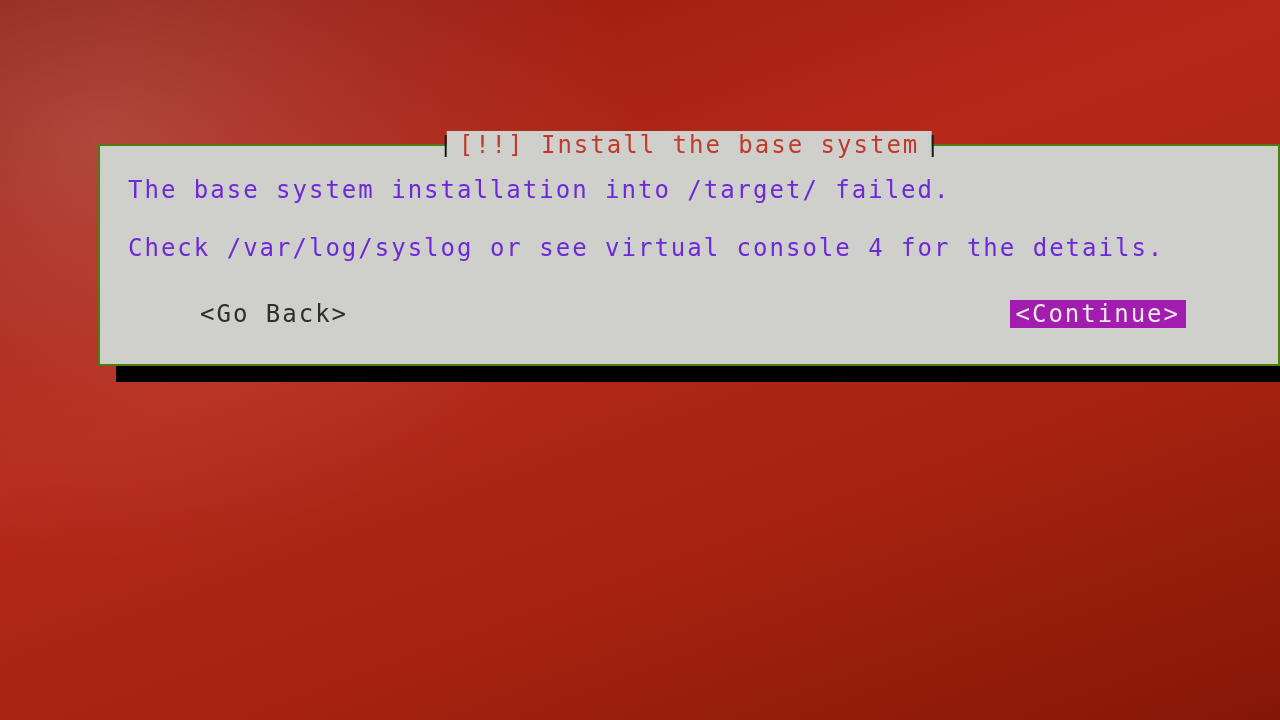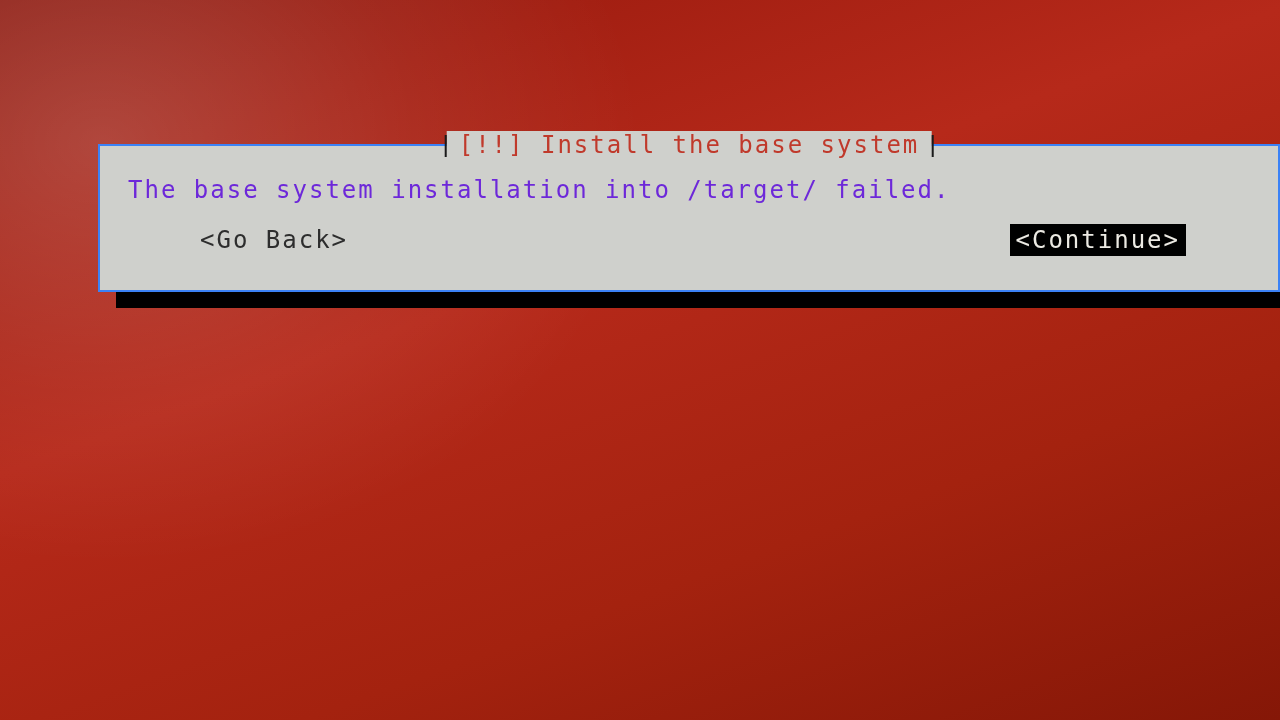--- a/index.html
+++ b/index.html
@@ -27,21 +27,21 @@
     letter-spacing: 2px;
     color: #2d2d2d;
   }
 
   .dialog {
     position: absolute;
     left: 98px;
     top: 144px;
     width: 1182px;           
     background: #cfd0cc;
-    border: 2px solid #3b82f6;
+    border: 2px solid #4d7c0f;
     padding: 28px 28px 34px 28px;
     box-sizing: border-box;
     box-shadow: 18px 16px 0 0 #000;
   }
 
   
   .dialog-title {
     position: absolute;
     top: -15px;
     left: 50%;
@@ -80,52 +80,54 @@
     font-size: 24px;
     letter-spacing: 2px;
     white-space: nowrap;
   }
   .body-line.first { margin-top: 2px; }
   .body-line.second { margin-top: 30px; }
 
   .button-row {
     display: flex;
     justify-content: space-between;
-    margin-top: 20px;
+    align-items: center;
+    margin-top: 36px;
     padding: 0 64px 0 64px;
   }
 
   .btn {
     font-family: inherit;
     font-size: 24px;
     letter-spacing: 2px;
     border: none;
     background: transparent;
     padding: 2px 8px;
     cursor: pointer;
     white-space: nowrap;
   }
   .btn.plain {
     color: #2d2d2d;
   }
   .btn.selected {
-    background: #000000;
+    background: #a21caf;
     color: #eceae3;
     padding: 0 6px;
   }
 </style>
 </head>
 <body>
 
 <div class="dialog">
 
   <div class="dialog-title">[!!] Install the base system</div>
 
 
   <div class="body-line first">The base system installation into /target/ failed.</div>
 
+  <div class="body-line second">Check /var/log/syslog or see virtual console 4 for the details.</div>
 
   <div class="button-row">
     <button class="btn plain">&lt;Go Back&gt;</button>
     <button class="btn selected">&lt;Continue&gt;</button>
   </div>
 
 </div>
 
 </body></html>

